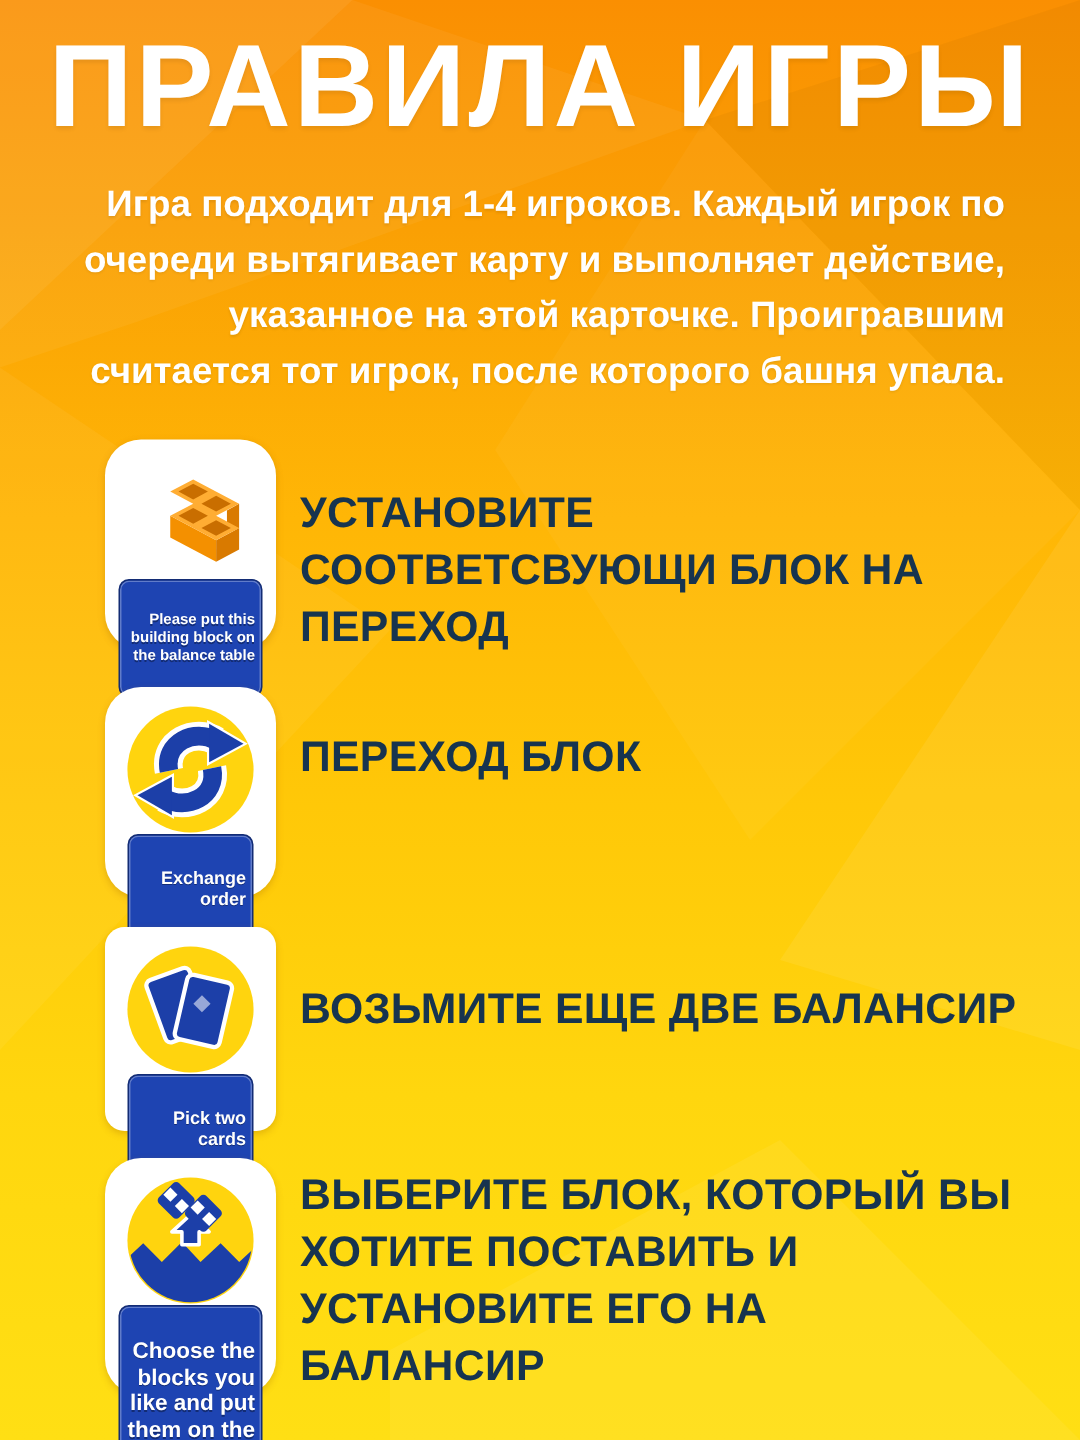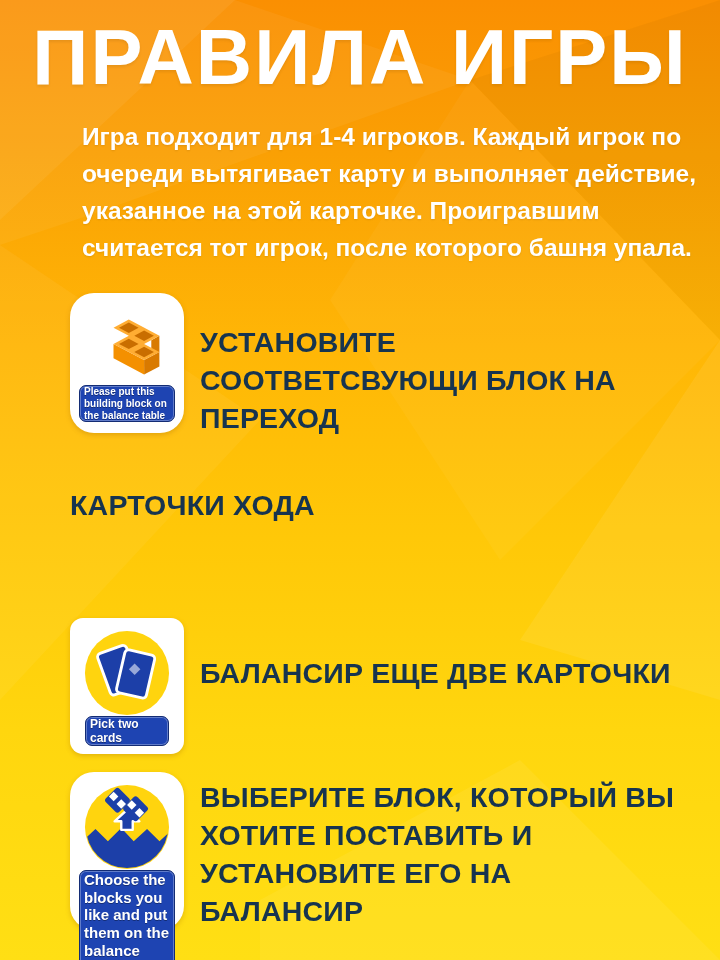--- a/index.html
+++ b/index.html
@@ -10,39 +10,38 @@
   }
   .bg-facets{position:absolute;inset:0;z-index:0;}
   .content{position:relative;z-index:1;width:100%;height:100%;}
 
   .page-title{
     position:absolute;top:18px;left:0;width:100%;text-align:center;
     color:#fff;font-size:78px;font-weight:800;letter-spacing:2px;line-height:1;
     text-shadow:0 2px 3px rgba(0,0,0,0.08);white-space:nowrap;
   }
   .intro{
-    position:absolute;top:118px;left:50px;width:620px;text-align:left;
+    position:absolute;top:118px;left:50px;width:620px;text-align:right;
     color:#fff;font-size:24.5px;font-weight:700;line-height:37px;
     text-shadow:0 1px 2px rgba(0,0,0,0.10);
-    margin-left:32px;
   }
 
   .rule-row{position:absolute;left:70px;width:634px;display:flex;gap:16px;}
   .game-card{
     flex:0 0 114px;background:#fff;border-radius:24px;
     display:flex;flex-direction:column;align-items:center;
     box-shadow:0 2px 5px rgba(160,100,0,0.30);
     padding:12px 8px 11px 8px;box-sizing:border-box;
   }
   .card-circle{width:86px;height:86px;flex:0 0 auto;}
   .card-label{
     margin-top:auto;background:#1e44b2;border:1px solid #132c74;border-radius:7px;
     box-shadow:inset 0 0 0 1px rgba(255,255,255,0.30);
-    color:#fff;font-weight:700;text-align:left;line-height:1.18;
-    padding:0 4px;text-shadow:0 1px 0 rgba(0,0,0,0.35);
+    color:#fff;font-weight:700;text-align:right;line-height:1.18;
+    padding:21px 4px;text-shadow:0 1px 0 rgba(0,0,0,0.35);
   }
   .label-sm{font-size:10px;width:96px;box-sizing:border-box;}
   .label-lg{font-size:12px;width:84px;box-sizing:border-box;}
   .rule-text{
     color:#17344f;font-size:28.5px;font-weight:700;line-height:38px;
     letter-spacing:0.2px;width:480px;
   }
   .h140{height:140px;} .h136{height:136px;border-radius:13px;} .h158{height:158px;}
   .pt30{padding-top:30px;} .pt28{padding-top:28px;} .pt36{padding-top:36px;} .pt6{padding-top:6px;}
 </style>
@@ -81,40 +80,56 @@
             <polygon points="41.1,41 52,46.8 62.9,41 52,35.2" fill="#c96e00"></polygon>
             <polygon points="58.1,50 69,55.8 79.9,50 69,44.2" fill="#c96e00"></polygon>
           </svg>
         </span>
         <div class="card-label label-sm">Please put this building block on the balance table</div>
       </div>
       <div class="rule-text pt30">УСТАНОВИТЕ СООТВЕТСВУЮЩИ БЛОК НА ПЕРЕХОД</div>
     </div>
 
     <div class="rule-row" style="top:458px;">
-      <div class="rule-text pt28">КАРТОЧКИ ХОДА</div>
+      <div class="game-card h140">
+        <span class="card-circle">
+          <svg width="86" height="86" viewBox="0 0 90 90">
+            <circle cx="45" cy="45" r="44" fill="#ffd40e"></circle>
+            <path d="M30,46 C26,26 48,16 63,25" fill="none" stroke="#fff" stroke-width="20"></path>
+            <path d="M60,44 C64,64 42,74 27,65" fill="none" stroke="#fff" stroke-width="20"></path>
+            <polygon points="58,13 82,27 58,40" fill="#1c3fa8" stroke="#fff" stroke-width="3"></polygon>
+            <polygon points="32,50 8,63 32,77" fill="#1c3fa8" stroke="#fff" stroke-width="3"></polygon>
+            <path d="M30,46 C26,26 48,16 63,25" fill="none" stroke="#1c3fa8" stroke-width="13"></path>
+            <path d="M60,44 C64,64 42,74 27,65" fill="none" stroke="#1c3fa8" stroke-width="13"></path>
+            <polygon points="58,13 82,27 58,40" fill="#1c3fa8"></polygon>
+            <polygon points="32,50 8,63 32,77" fill="#1c3fa8"></polygon>
+          </svg>
+        </span>
+        <div class="card-label label-lg">Exchange order</div>
+      </div>
+      <div class="rule-text pt28">ПЕРЕХОД БЛОК</div>
     </div>
 
     <div class="rule-row" style="top:618px;">
       <div class="game-card h136">
         <span class="card-circle">
           <svg width="86" height="86" viewBox="0 0 90 90">
             <circle cx="45" cy="45" r="44" fill="#ffd40e"></circle>
             <g transform="rotate(-20 36 42)">
               <rect x="20" y="19" width="32" height="46" rx="4" fill="#1c3fa8" stroke="#fff" stroke-width="3"></rect>
             </g>
             <g transform="rotate(13 54 46)">
               <rect x="38" y="23" width="32" height="46" rx="4" fill="#1c3fa8" stroke="#fff" stroke-width="3"></rect>
             </g>
             <polygon points="47,41 53,35 59,41 53,47" fill="rgba(255,255,255,0.55)"></polygon>
           </svg>
         </span>
         <div class="card-label label-lg">Pick two cards</div>
       </div>
-      <div class="rule-text pt36">БАЛАНСИР ЕЩЕ ДВЕ КАРТОЧКИ</div>
+      <div class="rule-text pt36">ВОЗЬМИТЕ ЕЩЕ ДВЕ БАЛАНСИР</div>
     </div>
 
     <div class="rule-row" style="top:772px;">
       <div class="game-card h158">
         <span class="card-circle">
           <svg width="86" height="86" viewBox="0 0 90 90">
             <defs>
               <clipPath id="circleClip">
                   <circle cx="45" cy="45" r="43"></circle>
                 </clipPath>

